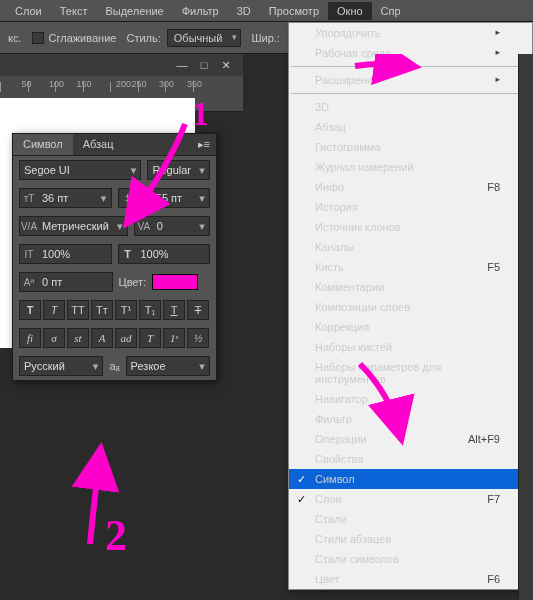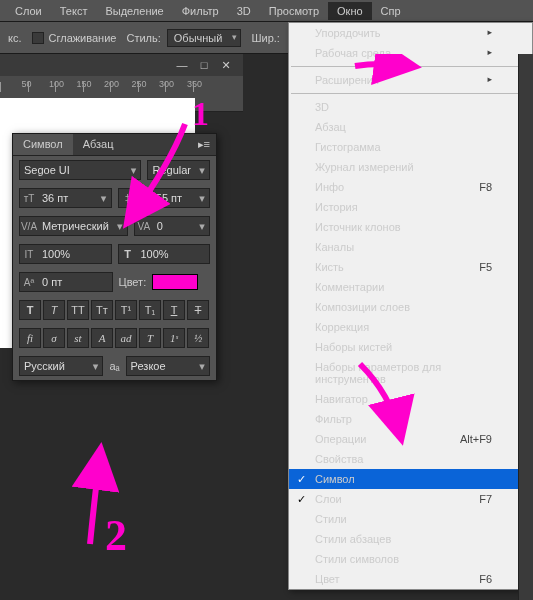--- a/index.html
+++ b/index.html
@@ -28,21 +28,21 @@
 .char-panel .row{display:flex;padding:4px 6px;gap:6px;align-items:center}
 .fld{display:flex;align-items:center;background:#3a3a3a;border:1px solid #222;height:20px}
 .fld .ic{width:18px;text-align:center;color:#aaa;font-size:10px}
 .fld .val{flex:1;padding:0 4px;color:#ddd}
 .fld .ar{width:14px;text-align:center;color:#aaa;cursor:pointer}
 .color-sw{width:46px;height:16px;background:#ff00cc;border:1px solid #000}
 .btnrow{display:flex;gap:2px;padding:4px 6px}
 .btn{width:22px;height:20px;background:#3a3a3a;border:1px solid #222;display:flex;align-items:center;justify-content:center;cursor:pointer;font-size:11px}
 .btn.sm{font-style:italic;font-family:serif}
 .menu{position:absolute;left:288px;top:22px;width:245px;background:#f0f0f0;border:1px solid #888;box-shadow:2px 2px 6px rgba(0,0,0,.4);color:#000}
-.menu .itm{padding:4px 40px 4px 26px;position:relative;color:#000;cursor:pointer;display:flex;justify-content:space-between}
+.menu .itm{padding:4px 32px 4px 26px;position:relative;color:#000;cursor:pointer;display:flex;justify-content:space-between}
 .menu .itm .sc{color:#444}
 .menu .itm .sub{color:#444;font-size:9px}
 .menu .itm.hl{background:#0a64d8;color:#fff}
 .menu .itm.hl .chkm{color:#fff}
 .menu .sep{height:1px;background:#bbb;margin:3px 2px}
 .menu .chkm{position:absolute;left:8px;top:4px;color:#000}
 .rside{position:absolute;right:0;top:54px;width:15px;height:546px;background:#3a3a3a;border-left:1px solid #222}
 .annot{position:absolute;pointer-events:none}
 svg.a{position:absolute;pointer-events:none}
 </style>
@@ -80,21 +80,21 @@
 </div>
 
 <div class="ruler" style="position:absolute;left:0;right:290px;top:76px">
     <div class="tick" style="left: 0px;"></div>
     <div class="lbl" style="left: 21.5px;">50</div>
     <div class="tick" style="left: 27.5px;"></div>
     <div class="lbl" style="left: 49px;">100</div>
     <div class="tick" style="left: 55px;"></div>
     <div class="lbl" style="left: 76.5px;">150</div>
     <div class="tick" style="left: 82.5px;"></div>
-    <div class="lbl" style="left: 104px;">200</div>
+    <div class="lbl" style="left: 116px;">200</div>
     <div class="tick" style="left: 110px;"></div>
     <div class="lbl" style="left: 131.5px;">250</div>
     <div class="tick" style="left: 137.5px;"></div>
     <div class="lbl" style="left: 159px;">300</div>
     <div class="tick" style="left: 165px;"></div>
     <div class="lbl" style="left: 187px;">350</div>
     <div class="tick" style="left: 192.5px;"></div>
   </div>
 
 <div class="canvas" style="top:98px"></div>

